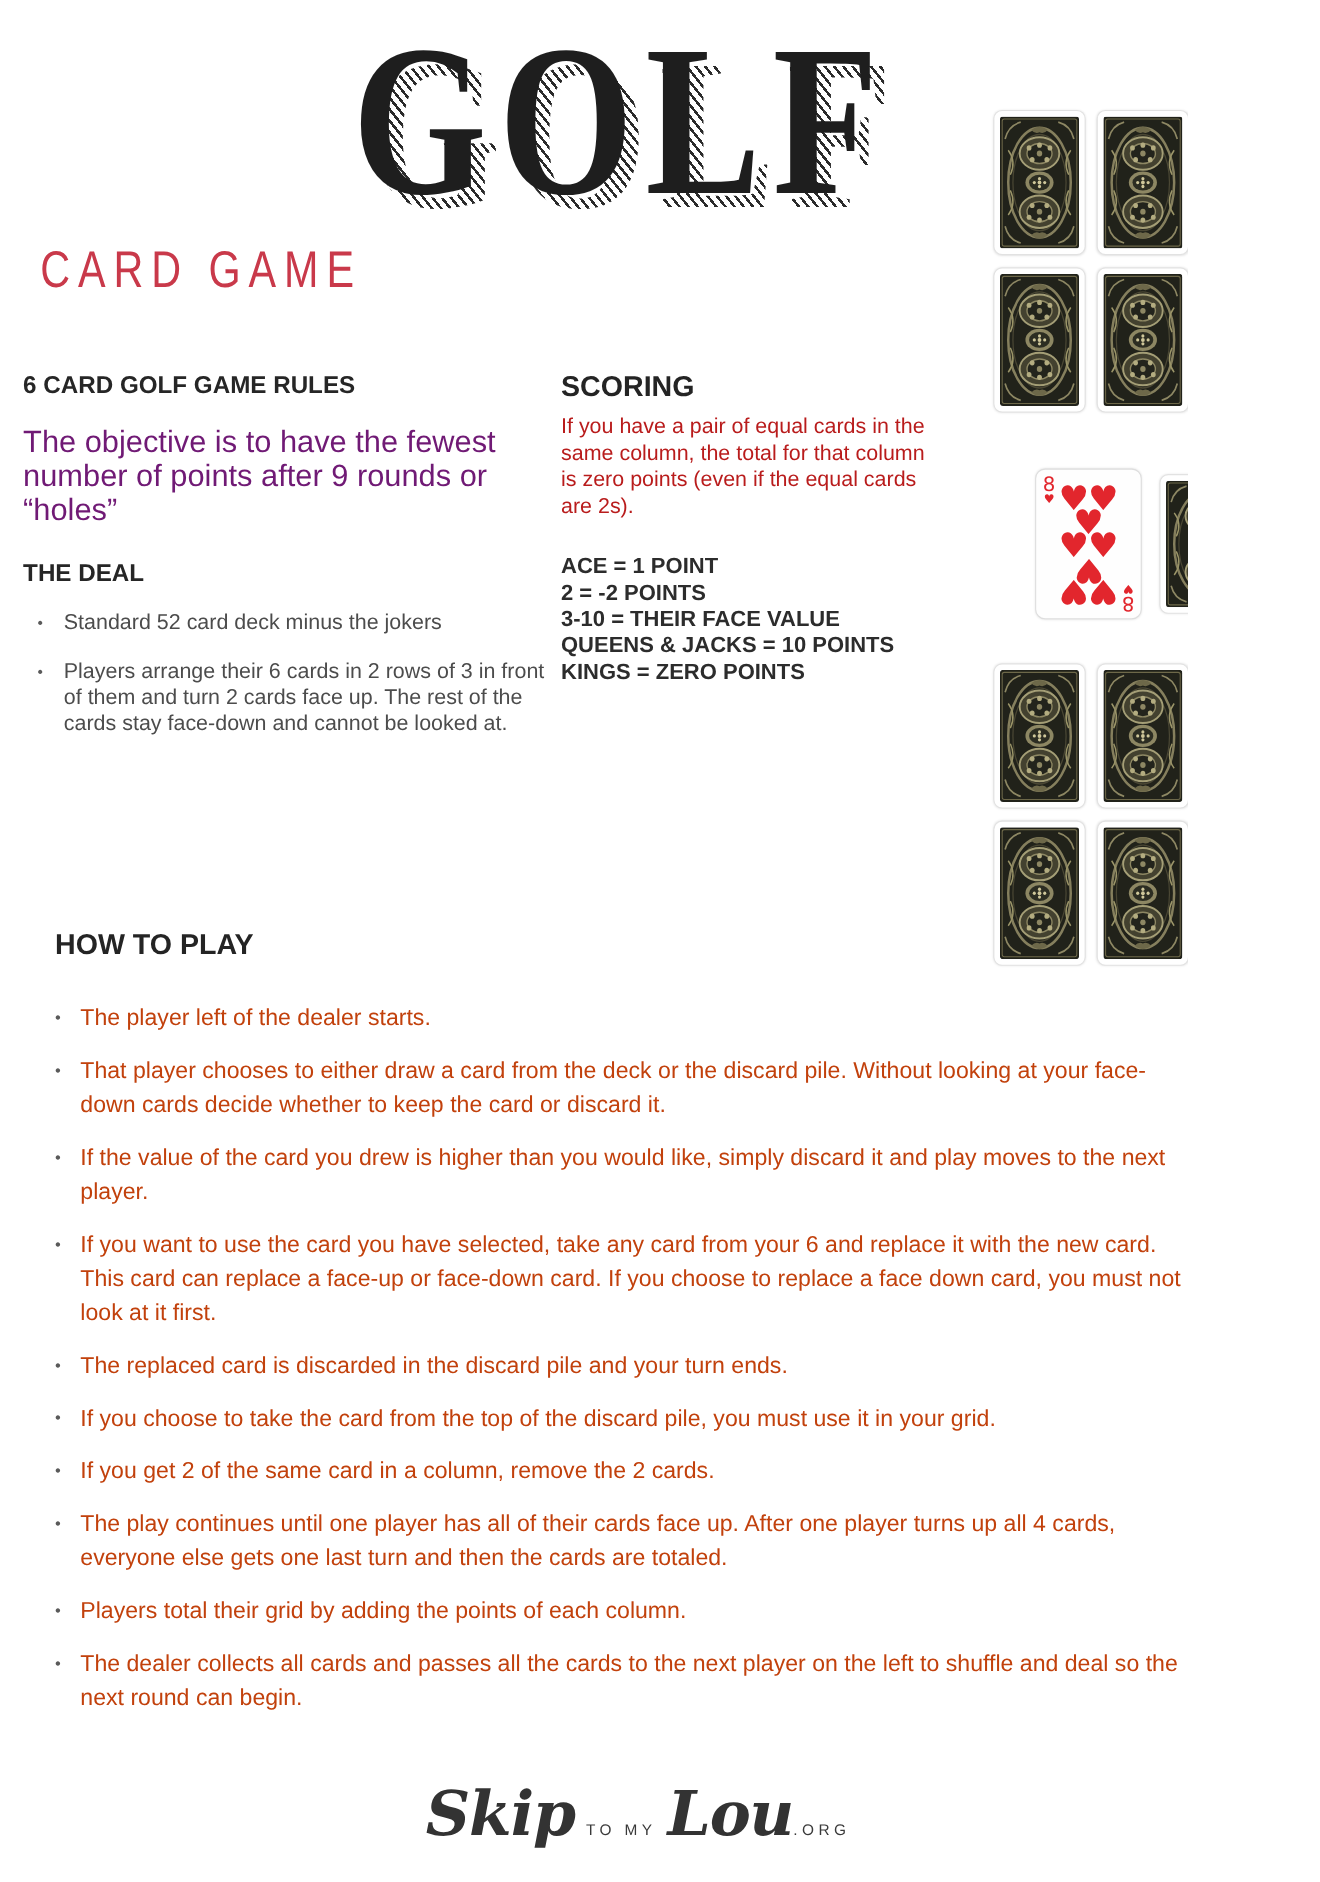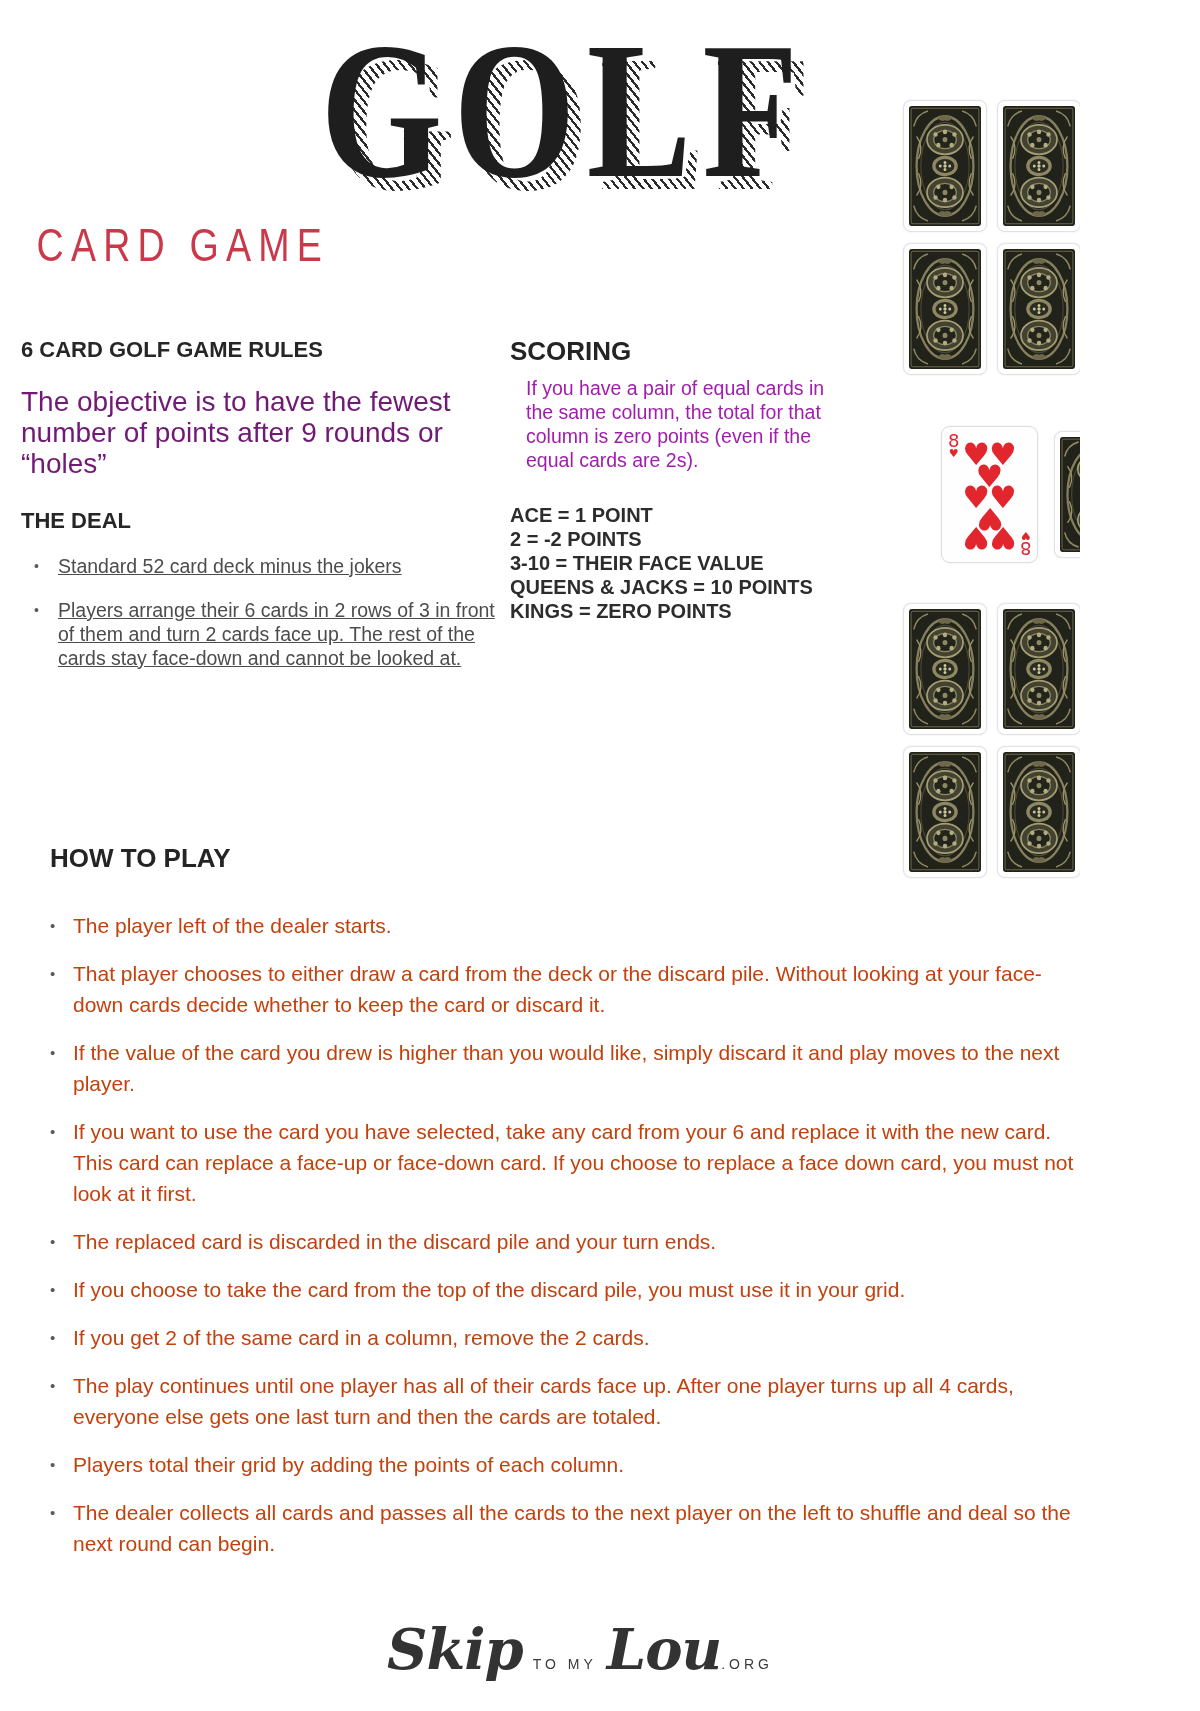--- a/index.html
+++ b/index.html
@@ -31,27 +31,27 @@
     white-space:nowrap;
   }
 
   
   .col-left { position:absolute; left:21px; top:336px; width:487px; }
   .h-sub { font-size:22px; font-weight:700; color:#262626; line-height:27px; margin:0; }
   .objective { margin:23px 0 0; font-size:28px; line-height:31px; color:#701a75; }
   .deal-h { margin:29px 0 7px; font-size:22px; font-weight:700; color:#262626; }
   .bullet-list { margin:0; padding:0; list-style:none; }
   .deal-list { font-size:19.5px; line-height:24px; color:#4c4c4c; }
-  .deal-list li { position:relative; padding-left:37px; margin-top:20px;text-decoration:underline; }
+  .deal-list li { position:relative; padding-left:37px; margin-top:20px; }
   .deal-list li::before { content:"•"; position:absolute; left:13px; top:0; font-size:14px; line-height:24px; color:#5a5a5a; }
 
   
   .col-right { position:absolute; left:510px; top:336px; width:332px; }
   .section-h { font-size:26px; font-weight:700; color:#242424; margin:0; }
-  .scoring-intro { margin:9px 16px 0; font-size:19.5px; line-height:24px; color:#a21caf; }
+  .scoring-intro { margin:9px 0 0; font-size:19.5px; line-height:24px; color:#b91c1c; }
   .score-list { margin:31px 0 0; padding:0; list-style:none; font-size:20px; font-weight:700; color:#2c2c2c; line-height:24px; }
 
   
   .htp { position:absolute; left:50px; top:843px; width:1115px; }
   .htp-list { margin:36px 0 0; padding:0; list-style:none; font-size:21px; line-height:31px; color:#c2410c; width:1028px; }
   .htp-list li { position:relative; padding-left:23px; }
   .htp-list li + li { margin-top:17px; }
   .htp-list li::before { content:"•"; position:absolute; left:0; top:0; font-size:15px; line-height:31px; color:#5a5a5a; }
 
   

